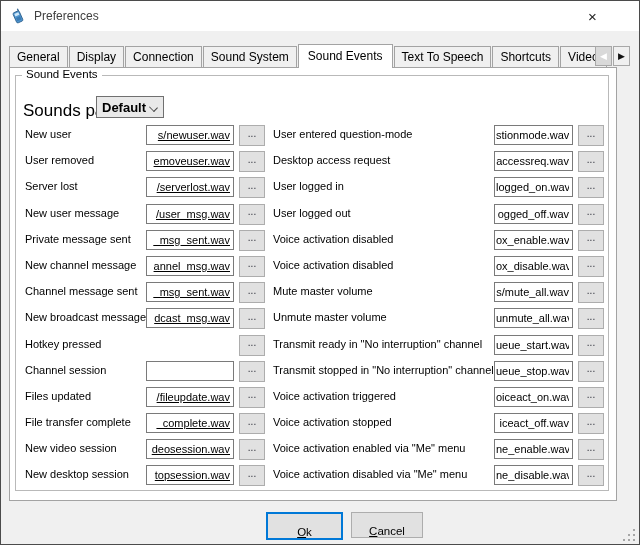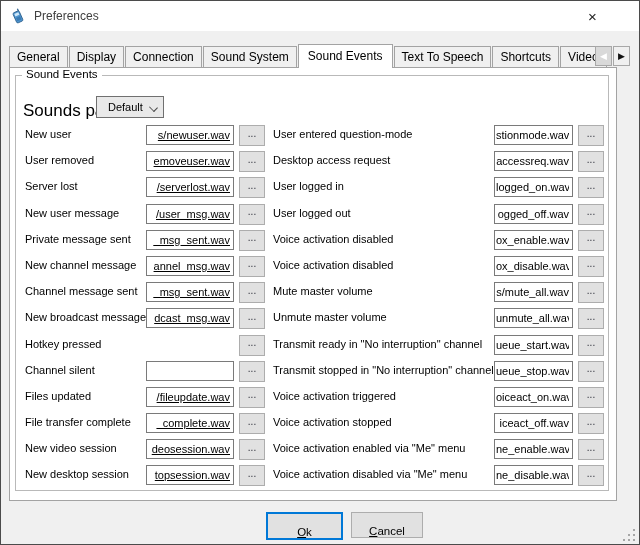--- a/index.html
+++ b/index.html
@@ -26,21 +26,21 @@
 
   
   .tab-pane{position:absolute;left:8px;top:66px;width:608px;height:434px;background:#ffffff;
     border:1px solid #a3a3a3;box-sizing:border-box;z-index:1;}
   .groupbox{position:absolute;left:14px;top:74px;width:594px;height:416px;border:1px solid #b9b9b9;
     box-sizing:border-box;z-index:2;}
   .group-title{position:absolute;left:6px;top:-8px;background:#ffffff;padding:0 4px;font-size:11.5px;color:#000;}
 
   .pack-label{position:absolute;left:22px;top:100px;font-size:17px;color:#000;z-index:3;}
   .combo{position:absolute;left:95px;top:95px;width:68px;height:22px;box-sizing:border-box;background:#e9e9e9;
-    border:1px solid #707070;z-index:3;display:flex;align-items:center;font-size:11px;padding-left:11px;}
+    border:1px solid #707070;z-index:3;display:flex;align-items:center;font-size:13px;padding-left:5px;font-weight:bold;}
   .combo .chev{position:absolute;right:6px;top:7px;width:6px;height:6px;border-right:1px solid #444;
     border-bottom:1px solid #444;transform:rotate(45deg) scale(1,.8);}
 
   
   .col{position:absolute;top:122px;z-index:3;}
   .col.left{left:24px;width:240px;}
   .col.right{left:272px;width:332px;}
   .field-row{position:relative;height:26.2px;}
   .row-label{position:absolute;left:0;top:5px;font-size:11px;color:#000;white-space:nowrap;}
   .field-input{position:absolute;top:2px;height:20px;box-sizing:border-box;border:1px solid #7a7a7a;background:#fff;
@@ -156,21 +156,21 @@
     <input class="field-input" type="text" value="dcast_msg.wav" style="">
     <button class="browse-btn">...</button>
   </div>
 
   <div class="field-row">
     <span class="row-label">Hotkey pressed</span>
     <button class="browse-btn">...</button>
   </div>
 
   <div class="field-row">
-    <span class="row-label">Channel silent</span>
+    <span class="row-label">Channel session</span>
     <input class="field-input" type="text" style="">
     <button class="browse-btn">...</button>
   </div>
 
   <div class="field-row">
     <span class="row-label">Files updated</span>
     <input class="field-input" type="text" value="/fileupdate.wav" style="">
     <button class="browse-btn">...</button>
   </div>
 

